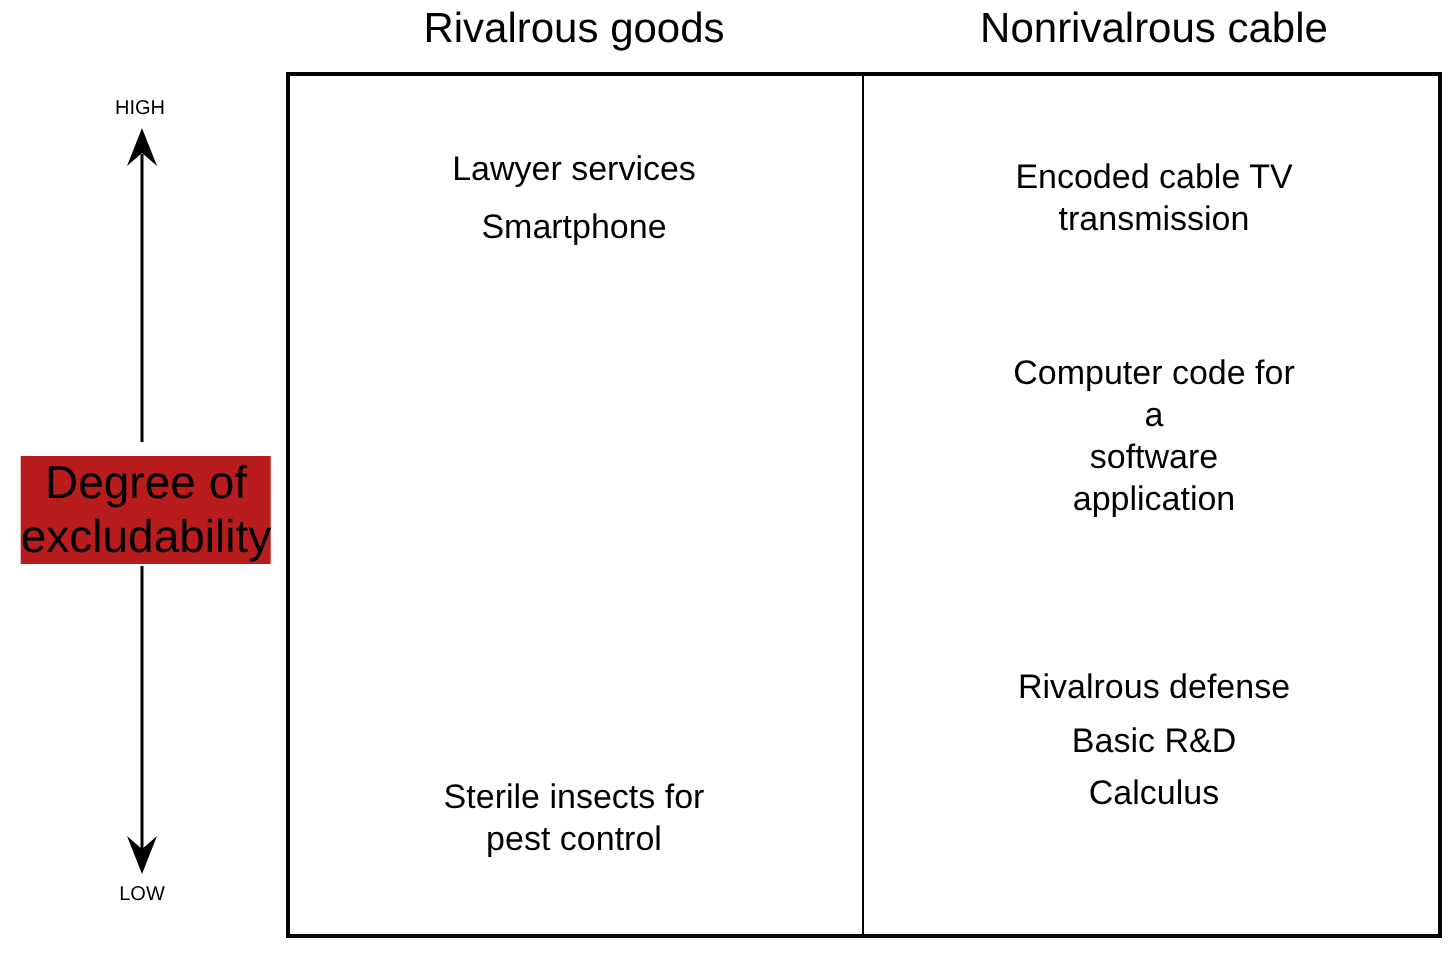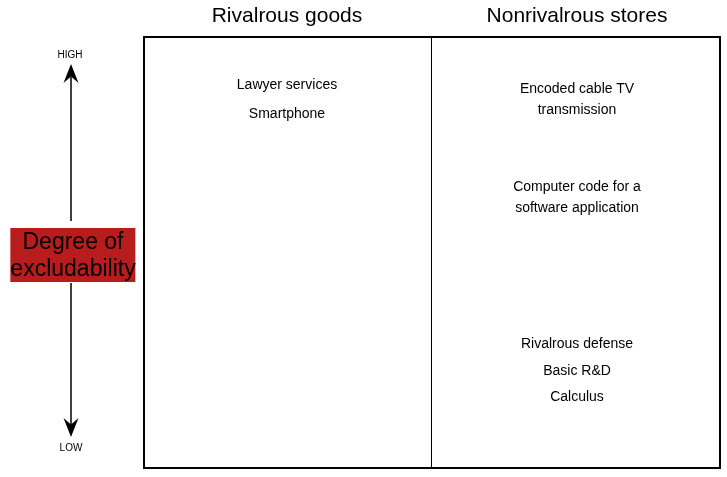--- a/index.html
+++ b/index.html
@@ -72,21 +72,21 @@
     left: 0;
     top: 0;
     width: 727px;
     height: 477px;
     pointer-events: none;
   }
 
   .item {
     position: absolute;
     transform: translateX(-50%);
-    font-size: 14px;
+    font-size: 17px;
     line-height: 21px;
     text-align: center;
     white-space: pre-line;
   }
   .col-left  { left: 287px; }
   .col-right { left: 577px; }
 
   .it-lawyer     { top: 74px;  }
   .it-smartphone { top: 103px; }
   .it-fish       { top: 337px; }
@@ -98,39 +98,41 @@
   .it-defense    { top: 333px; }
   .it-rd         { top: 360px; }
   .it-calculus   { top: 386px; }
 </style>
 </head>
 <body>
 
 <div class="canvas">
 
   <div class="col-header hdr-rivalrous">Rivalrous goods</div>
-  <div class="col-header hdr-nonrivalrous">Nonrivalrous stores</div>
+  <div class="col-header hdr-nonrivalrous">Nonrivalrous cable</div>
 
   <div class="matrix-box"></div>
   <div class="col-divider"></div>
 
   <svg class="arrow-svg" viewBox="0 0 727 477" xmlns="http://www.w3.org/2000/svg">
     <line x1="71" y1="77" x2="71" y2="221" stroke="#000000" stroke-width="1.5"></line>
     <line x1="71" y1="283" x2="71" y2="425" stroke="#000000" stroke-width="1.5"></line>
     <path d="M 71 64 L 63.5 83 L 71 76.5 L 78.5 83 Z" fill="#000000"></path>
     <path d="M 71 437 L 63.5 418 L 71 424.5 L 78.5 418 Z" fill="#000000"></path>
   </svg>
 
   <div class="axis-end axis-high">HIGH</div>
   <div class="axis-end axis-low">LOW</div>
   <div class="axis-label">Degree of
 excludability</div>
 
   <div class="item col-left it-lawyer">Lawyer services</div>
   <div class="item col-left it-smartphone">Smartphone</div>
+  <div class="item col-left it-sterile">Sterile insects for
+pest control</div>
 
   <div class="item col-right it-cable">Encoded cable TV
 transmission</div>
   <div class="item col-right it-code">Computer code for a
 software application</div>
   <div class="item col-right it-defense">Rivalrous defense</div>
   <div class="item col-right it-rd">Basic R&amp;D</div>
   <div class="item col-right it-calculus">Calculus</div>
 
 </div>

